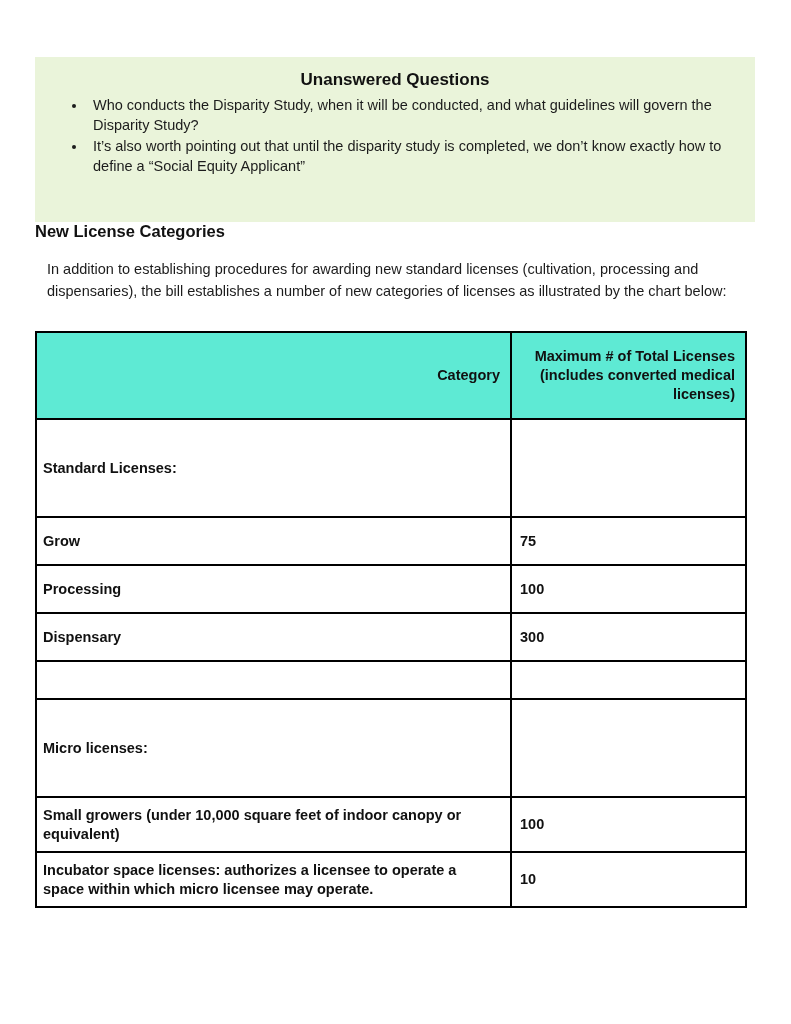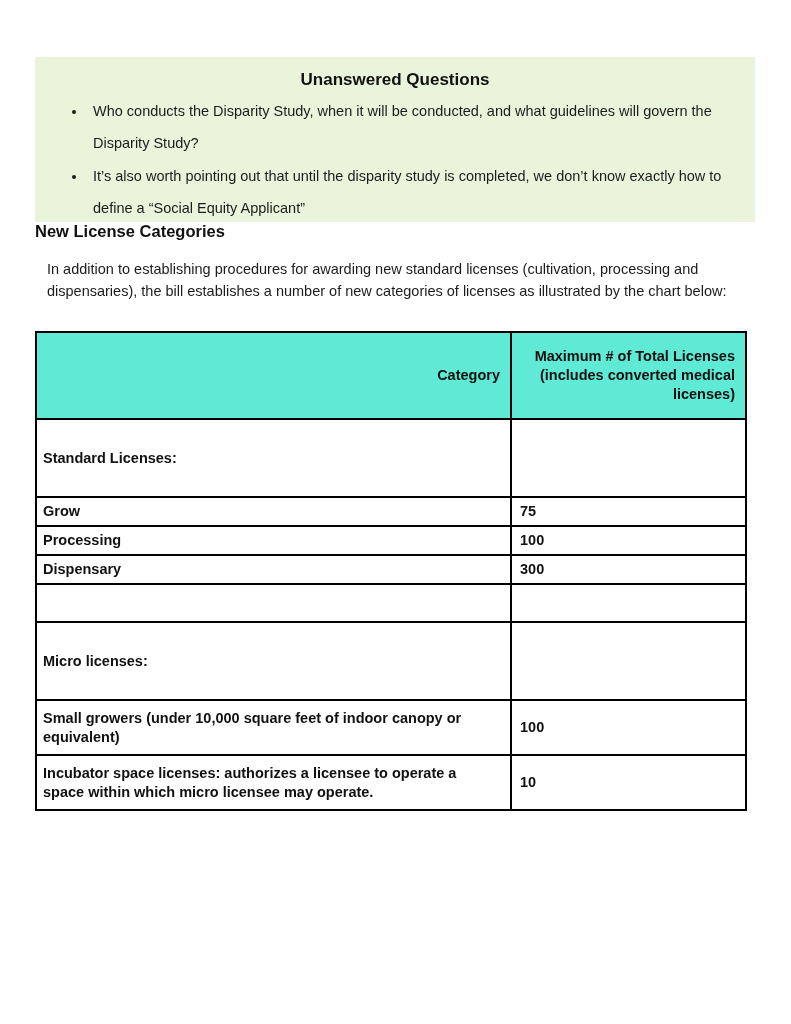--- a/index.html
+++ b/index.html
@@ -28,21 +28,21 @@
     margin: 0 0 5px 0;
     text-align: center;
     font-size: 17px;
     font-weight: bold;
     color: #111111;
   }
   .box-bullets {
     margin: 0;
     padding-left: 28px;
     font-size: 14.5px;
-    line-height: 32px;
+    line-height: 20px;
     color: #1c1c1c;
   }
   .box-bullets li { padding-left: 6px; margin-bottom: 1px; }
 
   
   .section-heading {
     position: absolute;
     left: 35px;
     top: 222px;
     margin: 0;
@@ -84,22 +84,22 @@
   .license-table th {
     background: #5eead4;
     height: 87px;
     text-align: right;
   }
   .license-table th.col-max { padding-left: 8px; }
   .license-table col.c1 { width: 475px; }
   .license-table col.c2 { width: 235px; }
   .license-table td:nth-child(2) { padding-left: 8px; }
 
-  .row-group td  { height: 78px; margin-left: 28px; }
-  .row-simple td { height: 29px; }
+  .row-group td  { height: 98px; margin-left: 28px; }
+  .row-simple td { height: 48px; }
   .row-empty td  { height: 38px; }
   .row-desc td   { height: 55px; }
 </style>
 </head>
 <body>
 
 <div class="green-box">
   <h2 class="box-title">Unanswered Questions</h2>
   <ul class="box-bullets">
     <li>Who conducts the Disparity Study, when it will be conducted, and what guidelines will govern the Disparity Study?</li>

